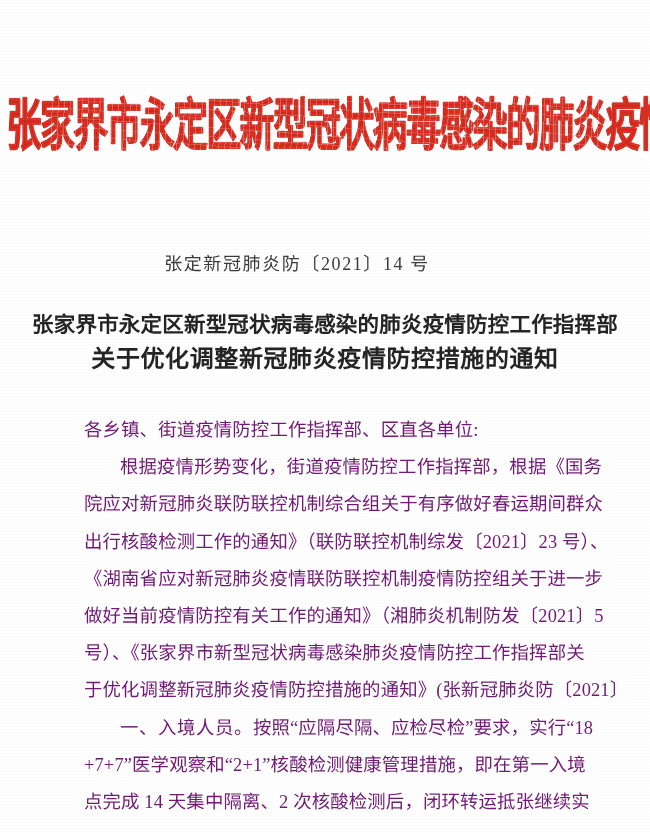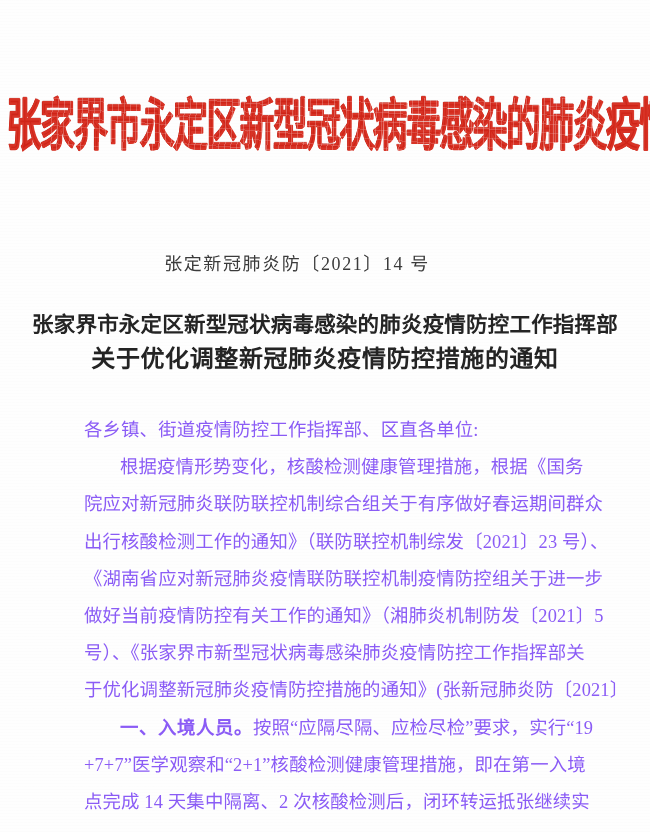--- a/index.html
+++ b/index.html
@@ -119,29 +119,29 @@
   
   .body-text {
     position: absolute;
     top: 412px;
     left: 84px;
     width: 490px;
   }
   .line {
     font-family: "Liberation Serif", "DejaVu Serif", serif;
     font-size: 18.4px;
-    color: #8b5cf6;
+    color: #701a75;
     line-height: 37.2px;
     height: 37.2px;
     letter-spacing: 0.15px;
     white-space: nowrap;
   }
   .line.indent-1 { padding-left: 36px; }
   .line b {
-    font-weight: bold;
+    font-weight: normal;
     letter-spacing: 0.6px;
   }
 
   
   .scan-noise {
     position: absolute;
     inset: 0;
     pointer-events: none;
     background:
       repeating-linear-gradient(
@@ -168,30 +168,30 @@
 
   <div class="title-block">
     <div class="title-line line-1">张家界市永定区新型冠状病毒感染的肺炎疫情防控工作指挥部</div>
     <div class="title-line line-2">关于优化调整新冠肺炎疫情防控措施的通知</div>
   </div>
 
   <div class="body-text">
 
     <div class="line">各乡镇、街道疫情防控工作指挥部、区直各单位:</div>
 
-    <div class="line indent-1">根据疫情形势变化，核酸检测健康管理措施，根据《国务</div>
+    <div class="line indent-1">根据疫情形势变化，街道疫情防控工作指挥部，根据《国务</div>
     <div class="line">院应对新冠肺炎联防联控机制综合组关于有序做好春运期间群众</div>
     <div class="line">出行核酸检测工作的通知》（联防联控机制综发〔2021〕23 号）、</div>
     <div class="line">《湖南省应对新冠肺炎疫情联防联控机制疫情防控组关于进一步</div>
     <div class="line">做好当前疫情防控有关工作的通知》（湘肺炎机制防发〔2021〕5</div>
     <div class="line">号）、《张家界市新型冠状病毒感染肺炎疫情防控工作指挥部关</div>
     <div class="line">于优化调整新冠肺炎疫情防控措施的通知》(张新冠肺炎防〔2021〕</div>
 
     <div class="line indent-1">
-      <b>一、入境人员。</b><span>按照“应隔尽隔、应检尽检”要求，实行“19</span>
+      <b>一、入境人员。</b><span>按照“应隔尽隔、应检尽检”要求，实行“18</span>
     </div>
     <div class="line">+7+7”医学观察和“2+1”核酸检测健康管理措施，即在第一入境</div>
     <div class="line">点完成 14 天集中隔离、2 次核酸检测后，闭环转运抵张继续实</div>
 
   </div>
 
   <div class="scan-noise"></div>
 </div>
 
 </body></html>

